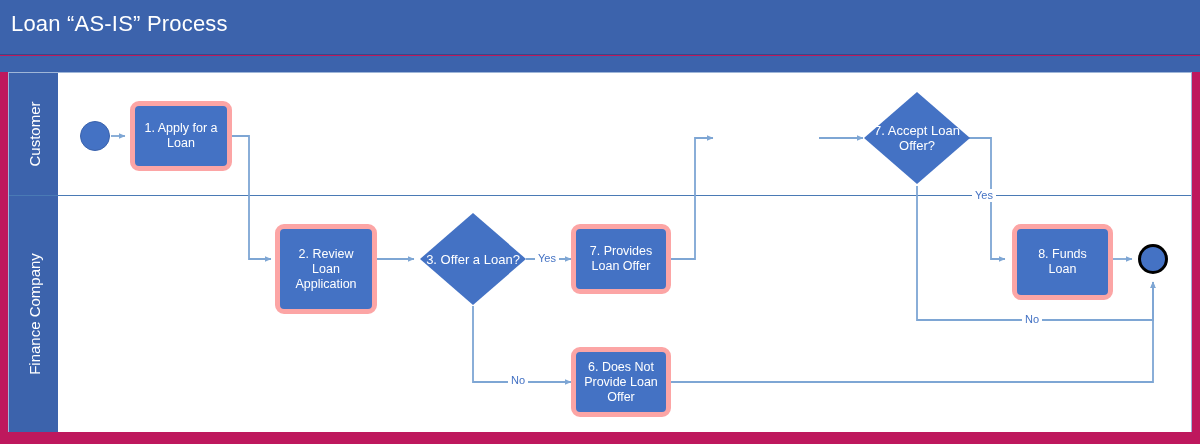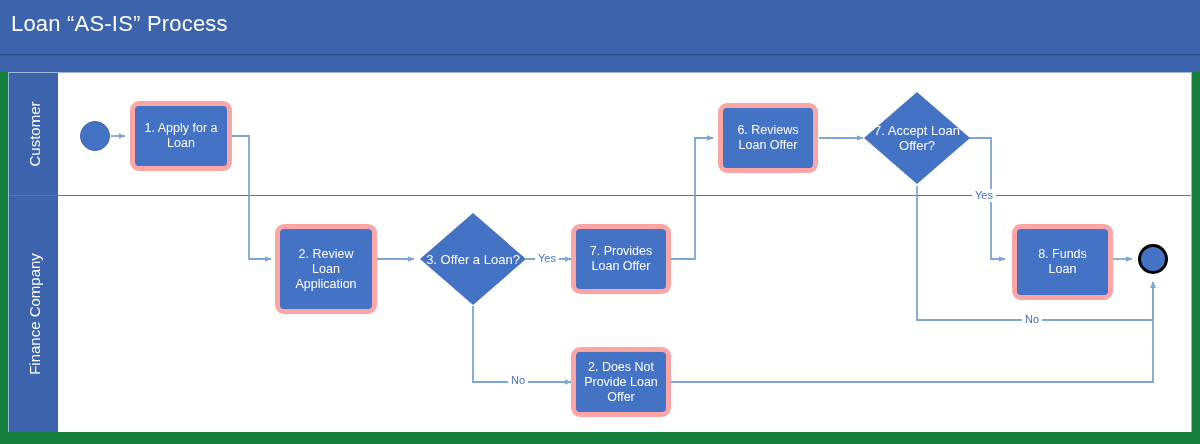--- a/index.html
+++ b/index.html
@@ -7,21 +7,21 @@
     padding: 0;
     background: #ffffff;
   }
   body {
     font-family: "Liberation Sans", sans-serif;
   }
   #canvas {
     position: relative;
     width: 1200px;
     height: 444px;
-    background: #15803d;
+    background: #be185d;
     overflow: hidden;
   }
   
   #title-bar {
     position: absolute;
     left: 0;
     top: 0;
     width: 1200px;
     height: 55px;
     background: #3c63ac;
@@ -244,26 +244,23 @@
     <div class="gw-text">
         <span>3. Offer a Loan?</span>
       </div>
   </div>
 
   <div class="node task" style="left:571px; top:224px; width:100px; height:70px;">
     <span>7. Provides Loan Offer</span>
   </div>
 
   <div class="node task" style="left:571px; top:347px; width:100px; height:70px;">
-    <span>2. Does Not Provide Loan Offer</span>
-  </div>
-
-  <div class="node task" style="left:718px; top:103px; width:100px; height:70px;">
-    <span>6. Reviews Loan Offer</span>
-  </div>
+    <span>6. Does Not Provide Loan Offer</span>
+  </div>
+
 
   <div class="node gateway" style="left:864px; top:92px;">
     <div class="gw-shape"></div>
     <div class="gw-text">
         <span>7. Accept Loan Offer?</span>
       </div>
   </div>
 
   <div class="node task" style="left:1012px; top:224px; width:101px; height:76px;">
     <span>8. Funds Loan</span>

